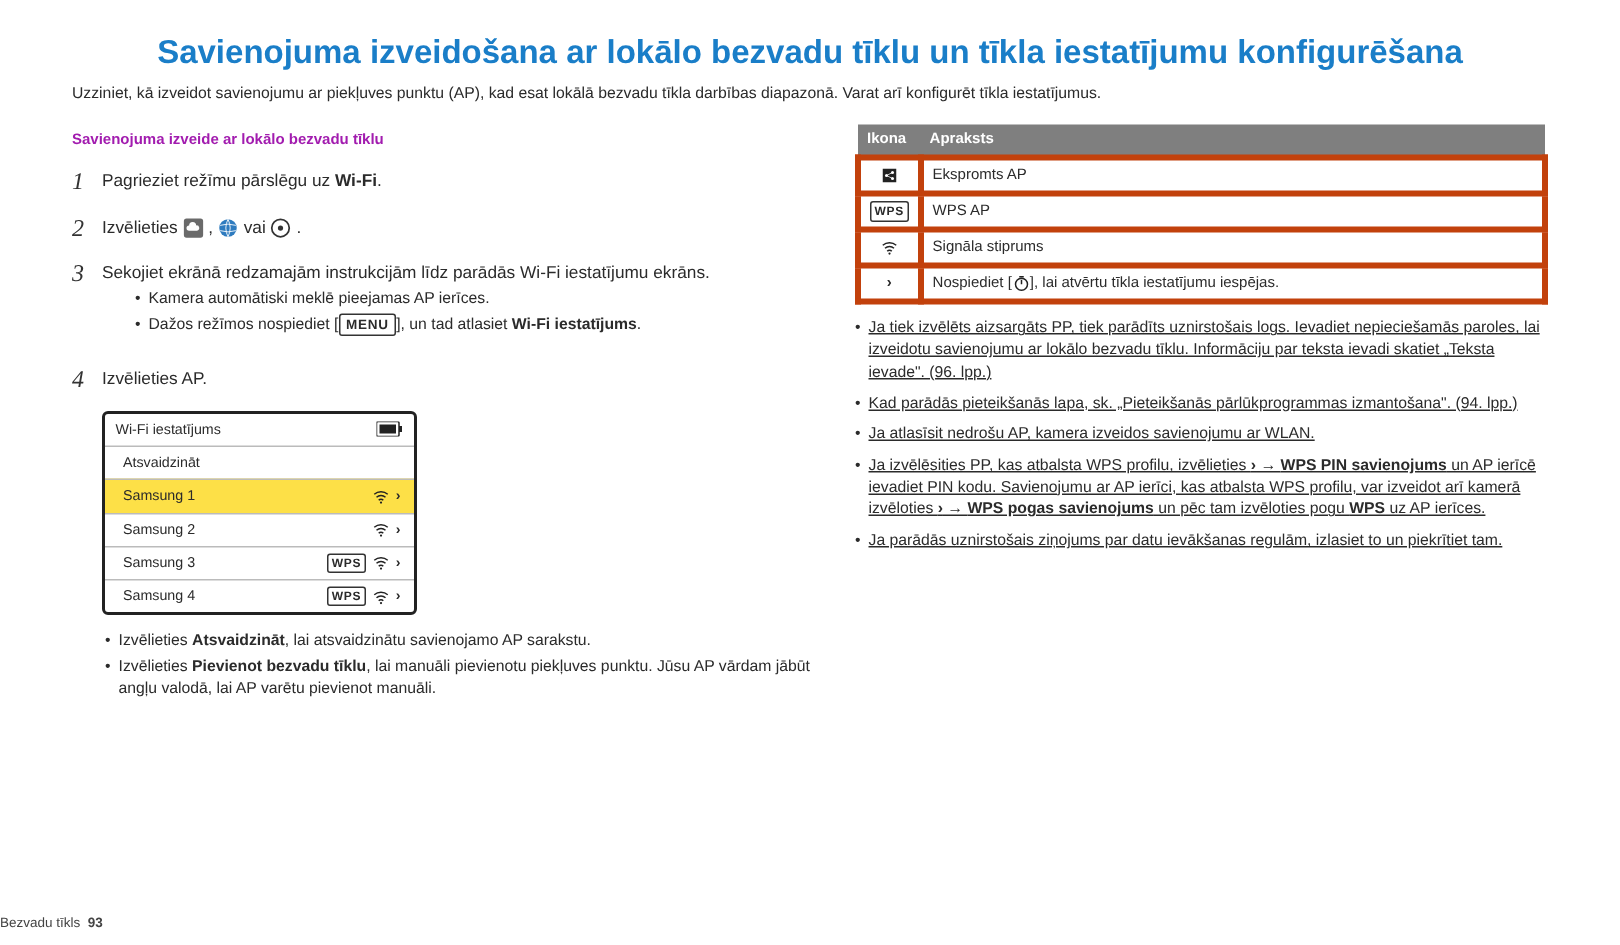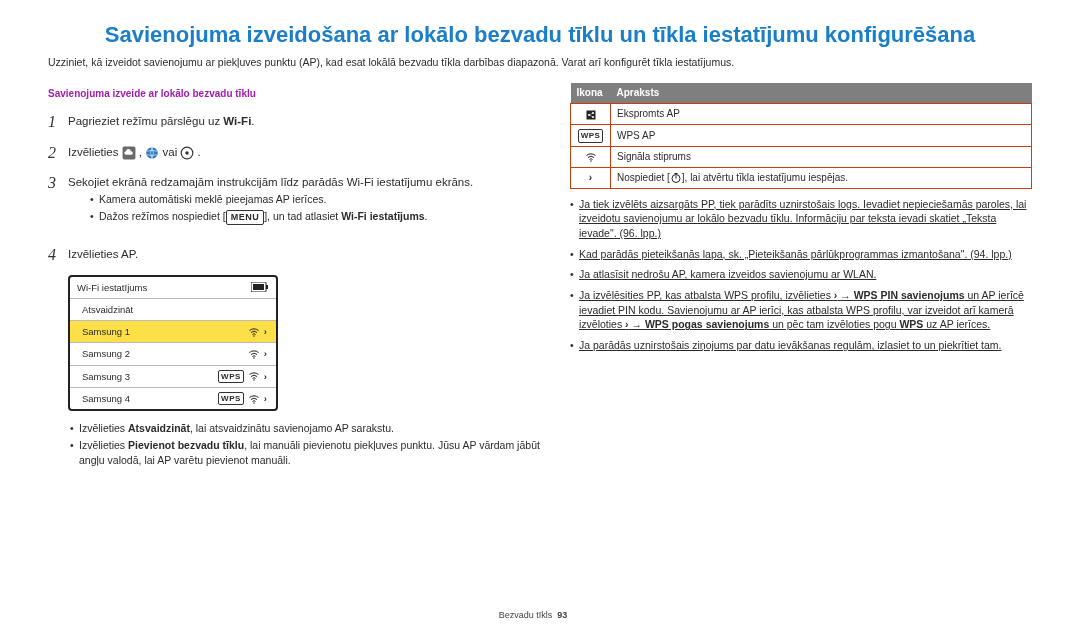--- a/index.html
+++ b/index.html
@@ -74,28 +74,28 @@
   .device .row { display:flex; align-items:center; justify-content:space-between; padding:4px 9px 4px 12px; border-top:1px solid #bbb; }
   .device .row .ricons { display:flex; gap:4px; align-items:center; }
   .device .row.sel { background:#fde047; }
   .device .bottombar { display:flex; justify-content:space-between; border-top:1px solid #bbb; padding:4px 8px; }
   .device .bottombar .bbtn { display:flex; align-items:center; gap:4px; }
   .chev { font-weight:bold; }
 
   
   table.icon-table { border-collapse: collapse; width: 100%; margin-bottom:8px; }
   table.icon-table th { background:#7f7f7f; color:#fff; text-align:left; padding:3px 6px; font-size:10px; }
-  table.icon-table td { border:1px solid #c2410c; padding:3px 6px; font-size:10px; vertical-align:middle; }
+  table.icon-table td { border:4px solid #c2410c; padding:3px 6px; font-size:10px; vertical-align:middle; }
   table.icon-table td.iconcell { width:40px; text-align:center; }
   .rlist { padding-left:0; margin-top:6px; }
   .rlist li { font-size:10.5px; margin-bottom:6px;text-decoration:underline; }
   .rlist li b { font-weight:bold; }
   .arrowglyph { font-weight:bold; }
 
-  .footer { position:absolute; left:0; right:14px; bottom:8px; text-align:center; font-size:9px; color:#444; }
+  .footer { position:absolute; left:0; right:14px; bottom:8px; text-align:left; font-size:9px; color:#444; }
 
   
   svg.ic { width:12px; height:12px; vertical-align:middle; }
   svg.ic14 { width:14px; height:14px; vertical-align:middle; }
   svg.icr { width:12px; height:12px; }
 </style>
 </head>
 <body>
 
 <h1 class="page-title">Savienojuma izveidošana ar lokālo bezvadu tīklu un tīkla iestatījumu konfigurēšana</h1>

